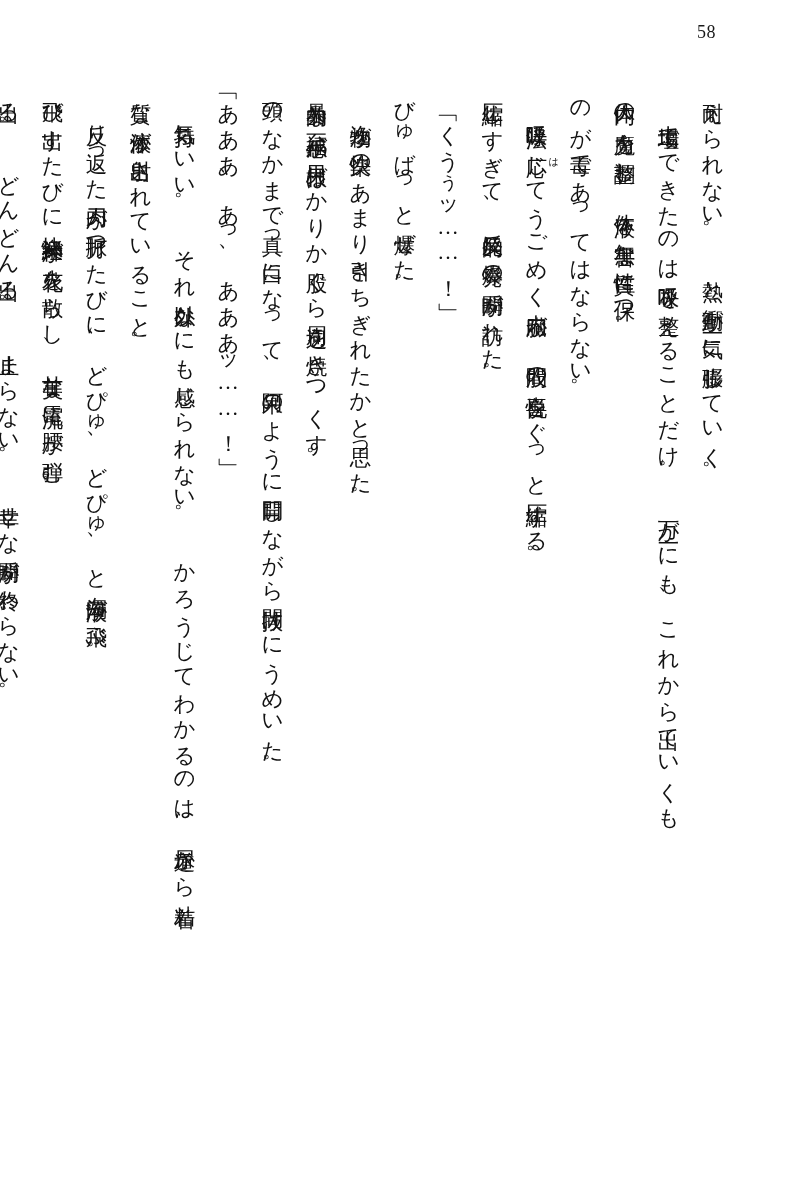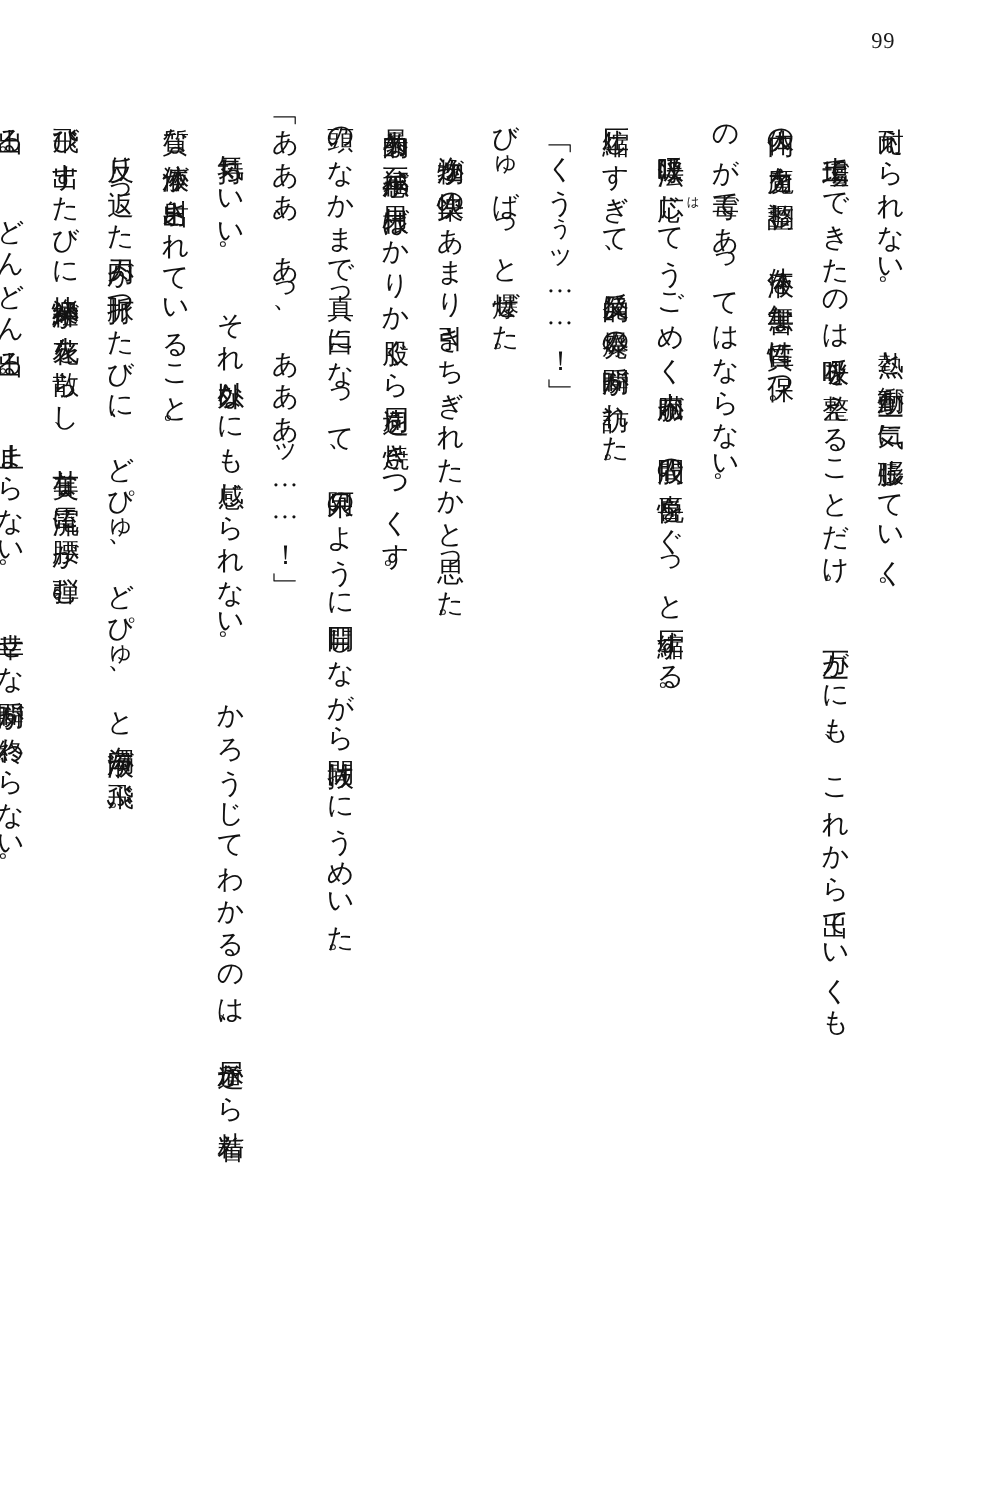--- a/index.html
+++ b/index.html
@@ -72,21 +72,21 @@
     font-size: 10px;
     writing-mode: vertical-rl;
     color: #121212;
   }
 </style>
 </head>
 <body>
 
 <div class="page">
 
-  <div class="page-number">99</div>
+  <div class="page-number">58</div>
 
   <div class="text-body">
     <div class="col">耐えられない。　熱と衝動が一気に膨張していく。</div>
     <div class="col indent">土壇場でできたのは呼吸を整えることだけ。　万が一にも、これから出ていくも</div>
     <div class="col">体内の魔力を調整し、体液を無害な性質に保つ。</div>
     <div class="col">のが毒であってはならない。</div>
     <div class="col indent">呼吸法に応じてうごめく内臓が、股間の喜悦をぐっと圧縮する。</div>
     <div class="col">圧縮しすぎて、反発的に爆発の瞬間が訪れた。</div>
     <div class="col indent">「くうぅッ……！」</div>
     <div class="col">びゅばっと爆ぜた。</div>

